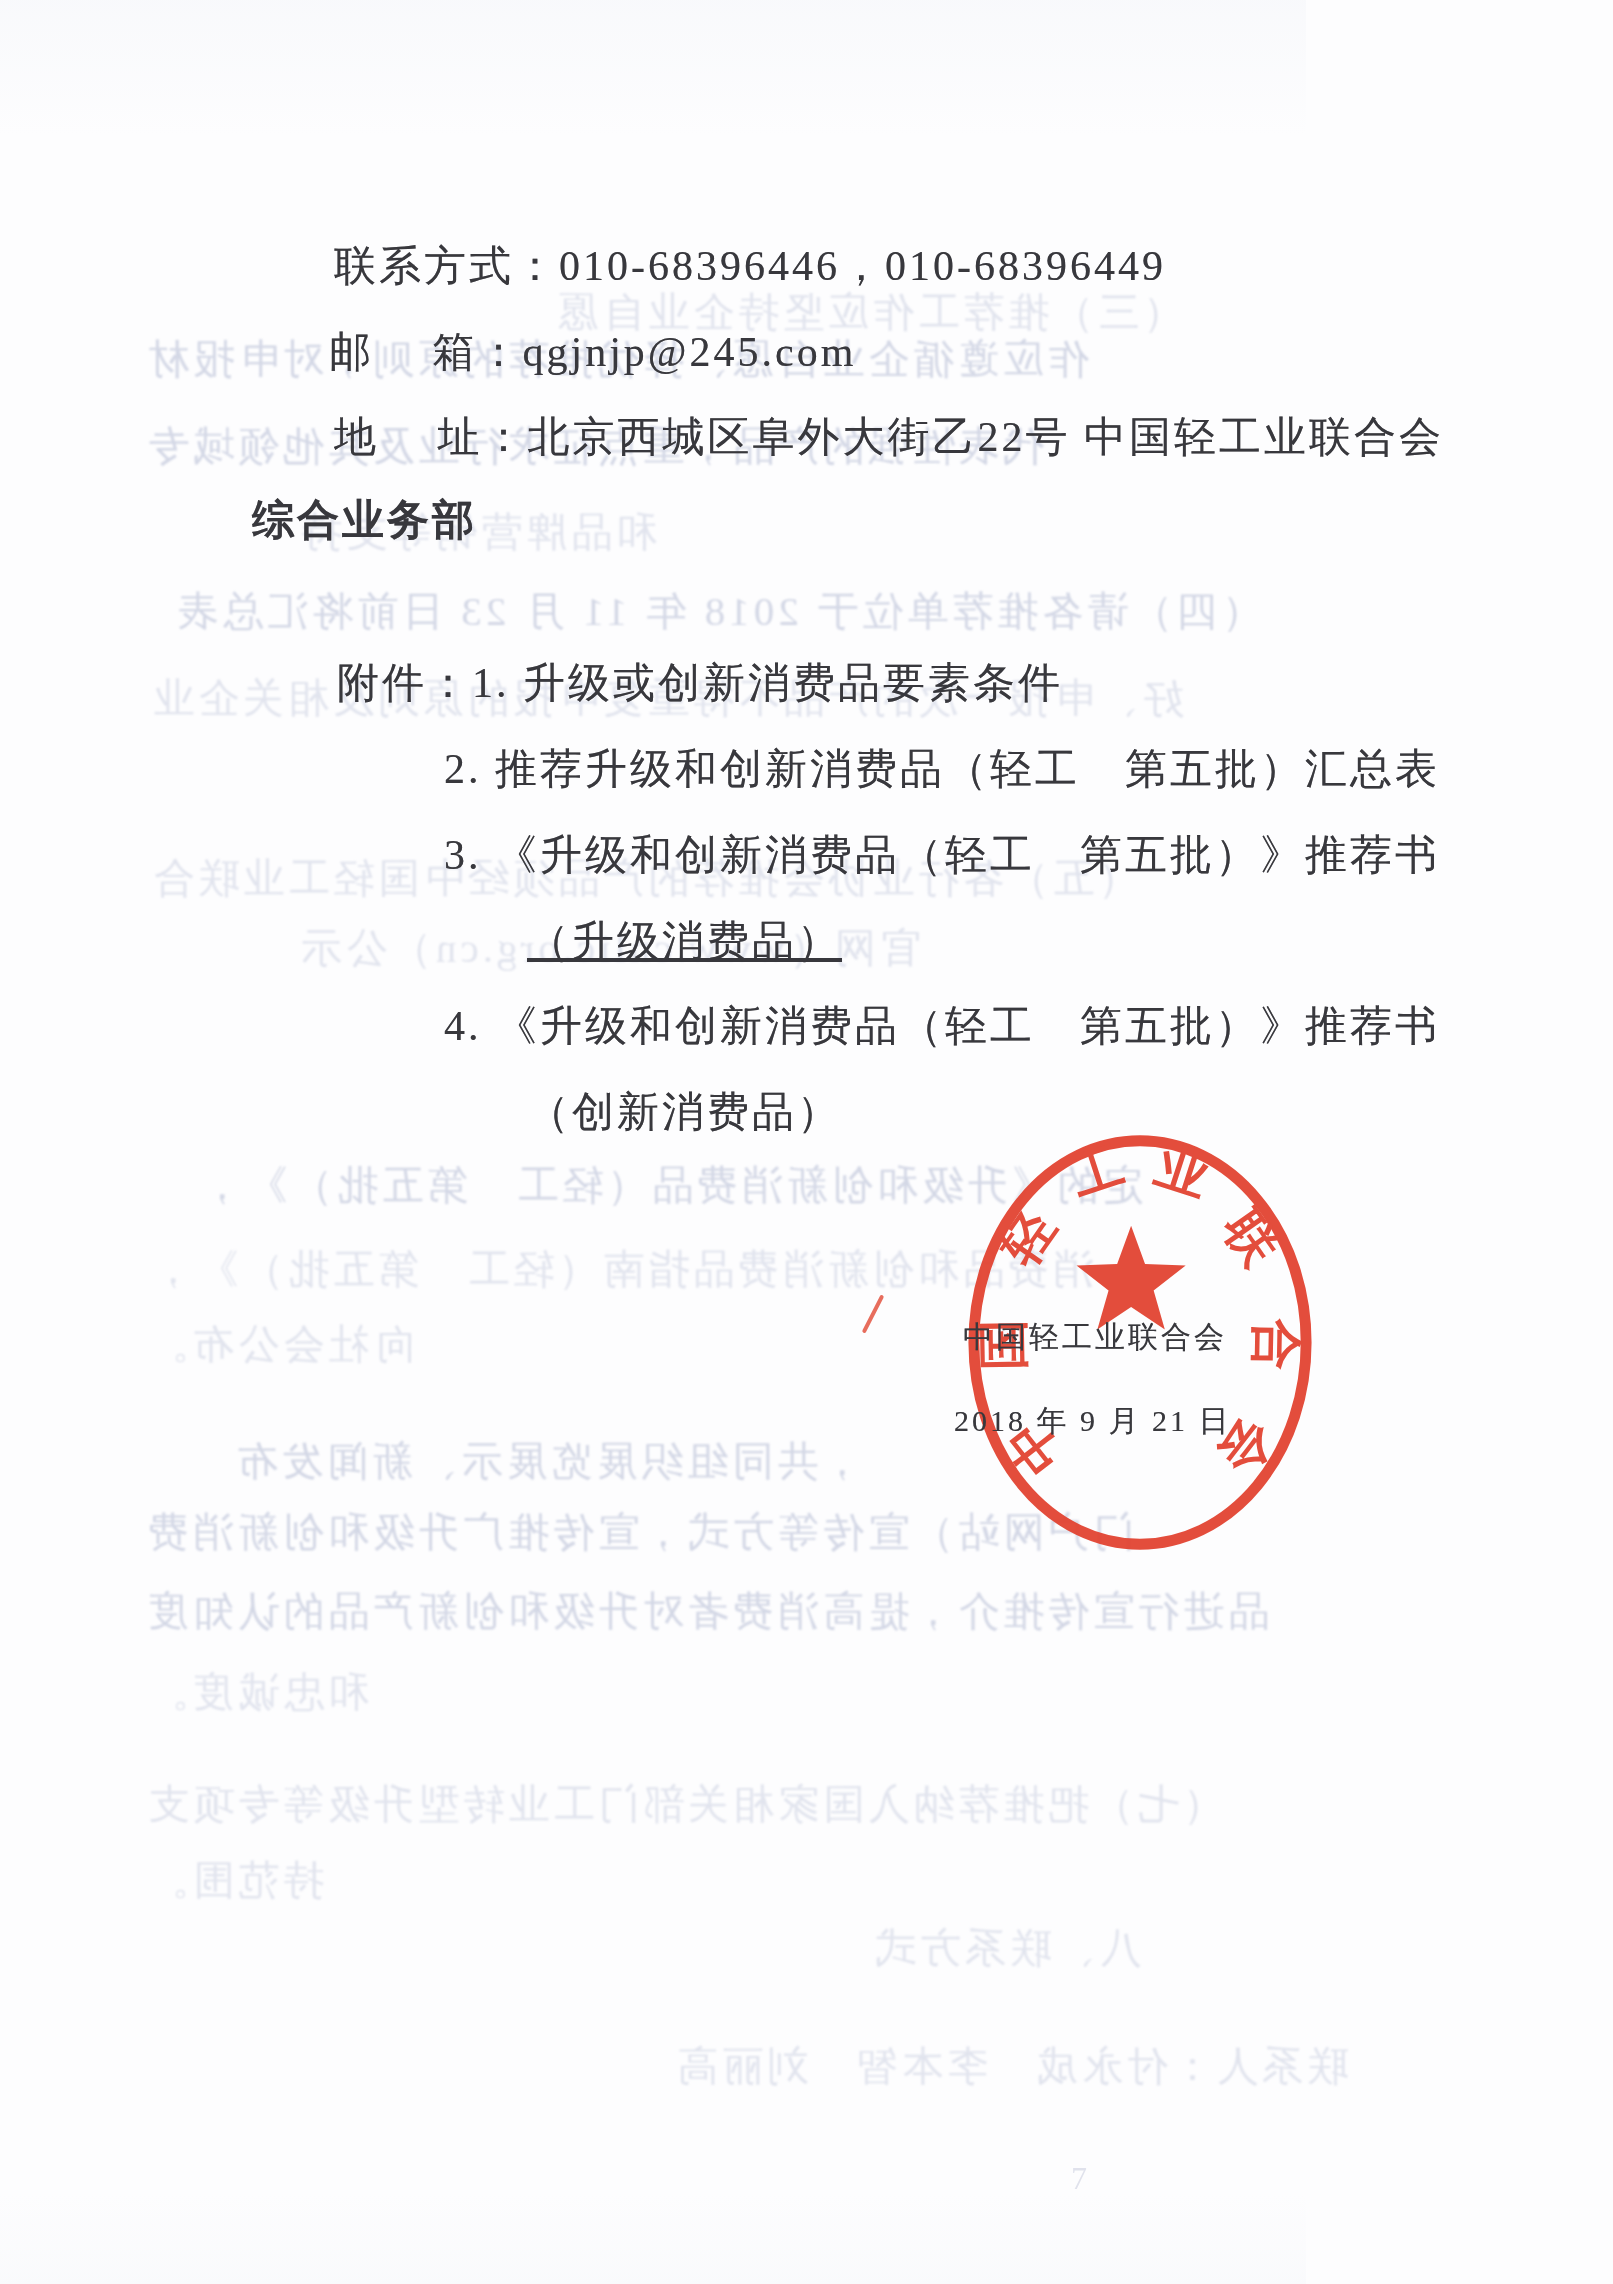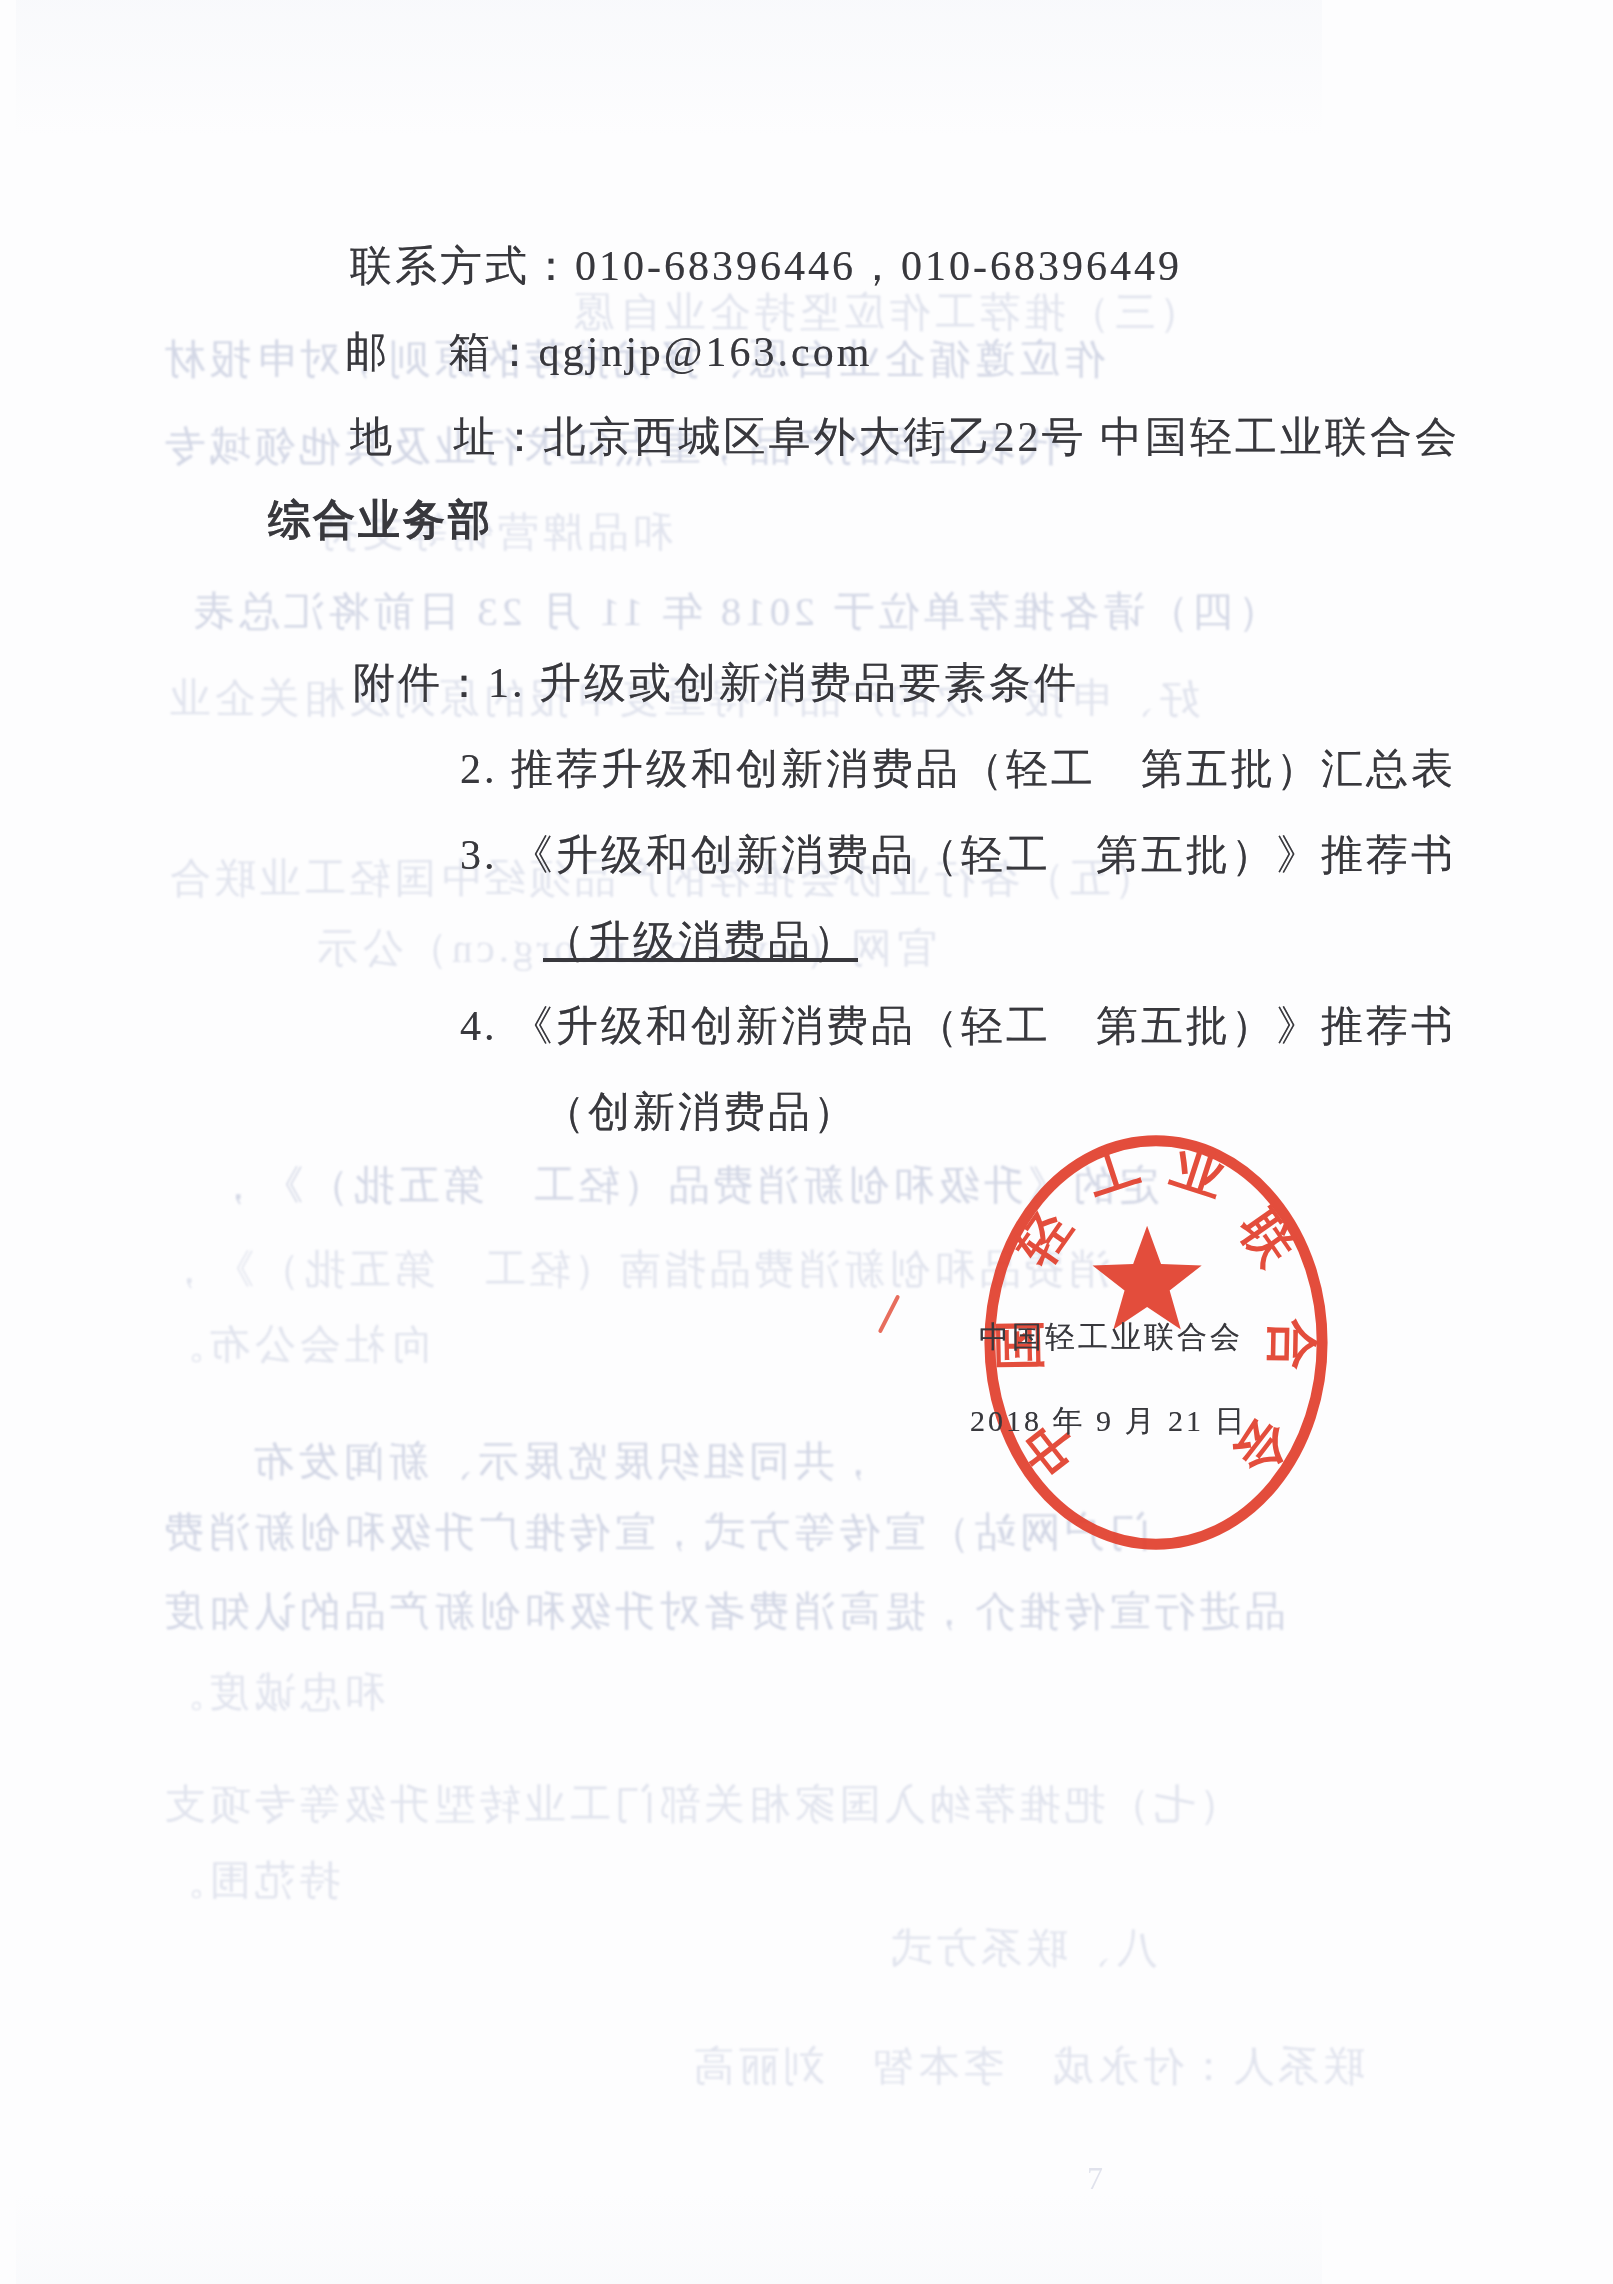--- a/index.html
+++ b/index.html
@@ -3,21 +3,21 @@
 <meta charset="utf-8">
 <style>
   html,body{margin:0;padding:0;}
   body{
     width:1614px;height:2285px;
     background:#fdfdfe;
     font-family:"Liberation Serif","DejaVu Serif",serif;
     overflow:hidden;
   }
   .page{
-    position:absolute;left:16px;top:0;width:1306px;height:2285px;
+    position:absolute;left:0;top:0;width:1306px;height:2285px;
     background:
       linear-gradient(180deg, rgba(235,238,245,.25) 0%, rgba(255,255,255,0) 6%),
       linear-gradient(0deg, rgba(235,238,245,.2) 0%, rgba(255,255,255,0) 4%),
       #fdfdfe;
   }
   
   .line{
     position:absolute;
     color:#38383d;
     font-size:42px;
@@ -83,21 +83,21 @@
   <div class="bleed" style="left:233px;top:1434px;">，共同组织展览展示、新闻发布</div>
   <div class="bleed" style="left:144px;top:1505px;">门户网站）宣传等方式，宣传推广升级和创新消费</div>
   <div class="bleed" style="left:144px;top:1584px;">品进行宣传推介，提高消费者对升级和创新产品的认知度</div>
   <div class="bleed light" style="left:144px;top:1665px;">和忠诚度。</div>
   <div class="bleed light" style="left:144px;top:1777px;">（七）把推荐纳入国家相关部门工业转型升级等专项支</div>
   <div class="bleed light" style="left:144px;top:1853px;">持范围。</div>
   <div class="bleed light" style="left:871px;top:1921px;">八、联系方式</div>
   <div class="bleed light" style="left:673px;top:2039px;">联系人：付永成　李本智　刘丽高</div>
 
   <div class="line" style="left:334px;top:238px;">联系方式：010-68396446，010-68396449</div>
-  <div class="line" style="left:329px;top:324px;">邮　 箱：qgjnjp@163.com</div>
+  <div class="line" style="left:329px;top:324px;">邮　 箱：qgjnjp@245.com</div>
   <div class="line" style="left:334px;top:409px;">地　 址：北京西城区阜外大街乙22号 中国轻工业联合会</div>
   <div class="line" style="left:252px;top:492px;font-weight:bold;">综合业务部</div>
 
   <div class="line" style="left:337px;top:655px;">附件：1. 升级或创新消费品要素条件</div>
   <div class="line" style="left:444px;top:741px;">2. 推荐升级和创新消费品（轻工　第五批）汇总表</div>
   <div class="line" style="left:444px;top:827px;">3. 《升级和创新消费品（轻工　第五批）》推荐书</div>
   <div class="line" style="left:527px;top:913px;text-decoration:underline;">（升级消费品）</div>
   <div class="line" style="left:444px;top:998px;">4. 《升级和创新消费品（轻工　第五批）》推荐书</div>
   <div class="line" style="left:527px;top:1084px;">（创新消费品）</div>
 

